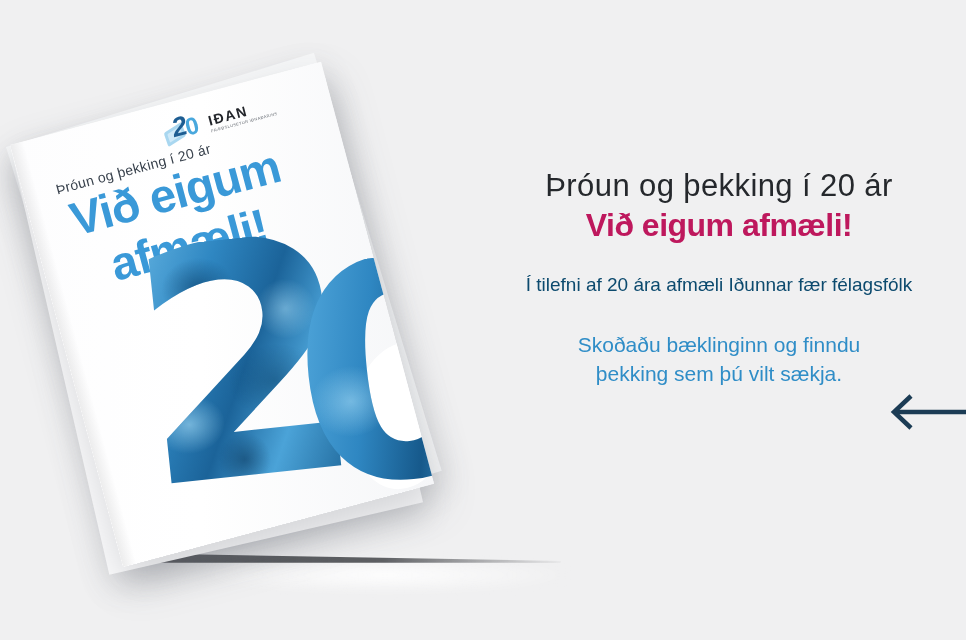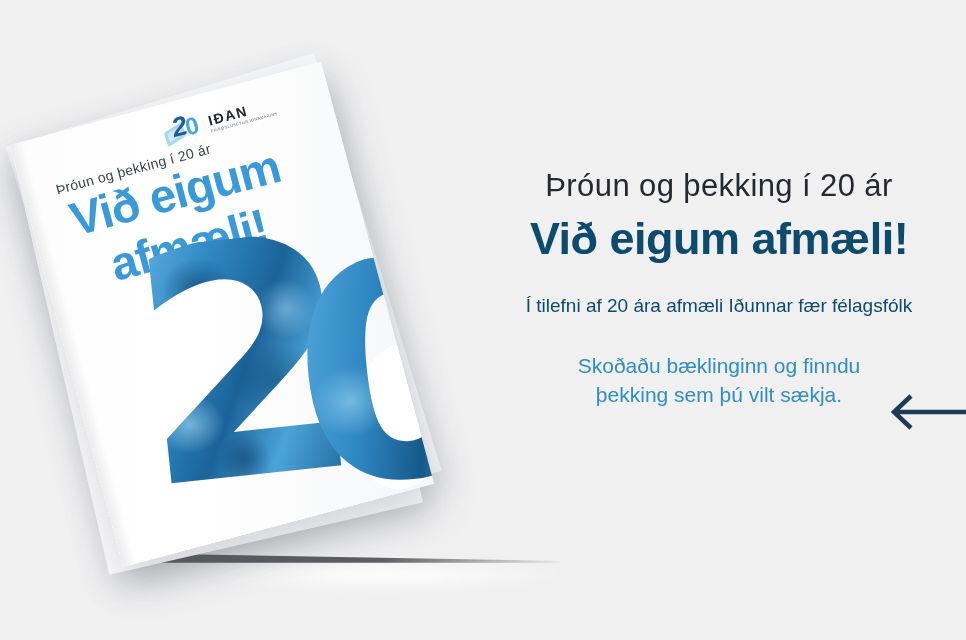--- a/index.html
+++ b/index.html
@@ -66,21 +66,21 @@
     background:
       radial-gradient(55px 45px at 70% 22%, rgba(10,58,98,.55), rgba(10,58,98,0) 65%),
       radial-gradient(60px 55px at 25% 60%, rgba(160,216,244,.6), rgba(160,216,244,0) 65%),
       radial-gradient(60px 50px at 80% 75%, rgba(12,64,104,.55), rgba(12,64,104,0) 65%),
       linear-gradient(100deg,#58ade0 0%,#2f87c2 35%,#16598b 60%,#4ba3d8 85%,#1b6399 100%);
     -webkit-background-clip:text;background-clip:text;}
 
   
   .panel{position:absolute;left:488px;top:168px;width:462px;text-align:center;}
   .panel-kicker{font-size:31px;color:#25282c;letter-spacing:.4px;}
-  .panel-title{font-size:45px;font-weight:700;color:#0c4a6e;margin-top:9px;letter-spacing:-.5px;}
+  .panel-title{font-size:32px;font-weight:700;color:#be185d;margin-top:3px;letter-spacing:-.5px;}
   .panel-body{margin-top:26px;font-size:19px;line-height:29px;color:#0c4a6e;}
   .panel-cta{margin-top:31px;font-size:21px;line-height:29px;font-weight:400;color:#2f8dc7;cursor:pointer;}
 
   .arrow{position:absolute;right:0;top:394px;width:76px;height:36px;}
 </style>
 </head>
 <body>
 
 <div class="stage">
 

